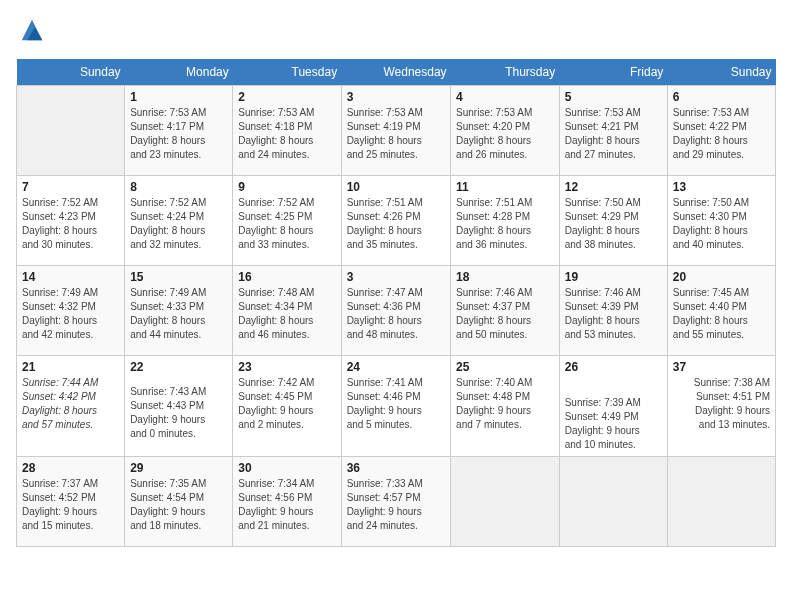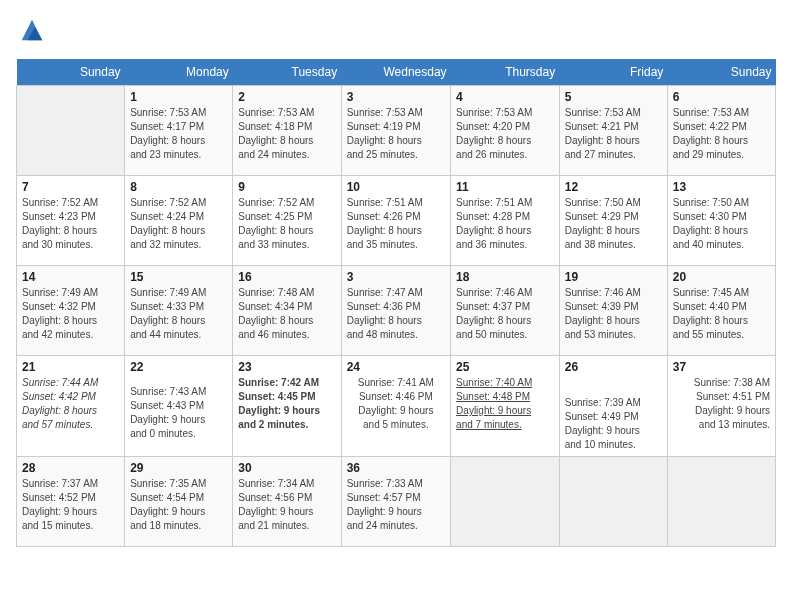--- a/index.html
+++ b/index.html
@@ -279,35 +279,35 @@
         </td>
         <td>
           <div class="day-number">22</div>
           <div class="day-info" style="white-space: pre-line; margin-top: 11px;">Sunrise: 7:43 AM
 Sunset: 4:43 PM
 Daylight: 9 hours
 and 0 minutes.</div>
         </td>
         <td>
           <div class="day-number">23</div>
-          <div class="day-info" style="white-space: pre-line; font-weight: bold;">Sunrise: 7:42 AM
+          <div class="day-info" style="white-space: pre-line;">Sunrise: 7:42 AM
 Sunset: 4:45 PM
 Daylight: 9 hours
 and 2 minutes.</div>
         </td>
         <td>
           <div class="day-number">24</div>
-          <div class="day-info" style="white-space: pre-line; text-align: center;">Sunrise: 7:41 AM
+          <div class="day-info" style="white-space: pre-line;">Sunrise: 7:41 AM
 Sunset: 4:46 PM
 Daylight: 9 hours
 and 5 minutes.</div>
         </td>
         <td>
           <div class="day-number">25</div>
-          <div class="day-info" style="white-space: pre-line; text-decoration: underline;">Sunrise: 7:40 AM
+          <div class="day-info" style="white-space: pre-line;">Sunrise: 7:40 AM
 Sunset: 4:48 PM
 Daylight: 9 hours
 and 7 minutes.</div>
         </td>
         <td>
           <div class="day-number">26</div>
           <div class="day-info" style="white-space: pre-line; margin-top: 22px;">Sunrise: 7:39 AM
 Sunset: 4:49 PM
 Daylight: 9 hours
 and 10 minutes.</div>

